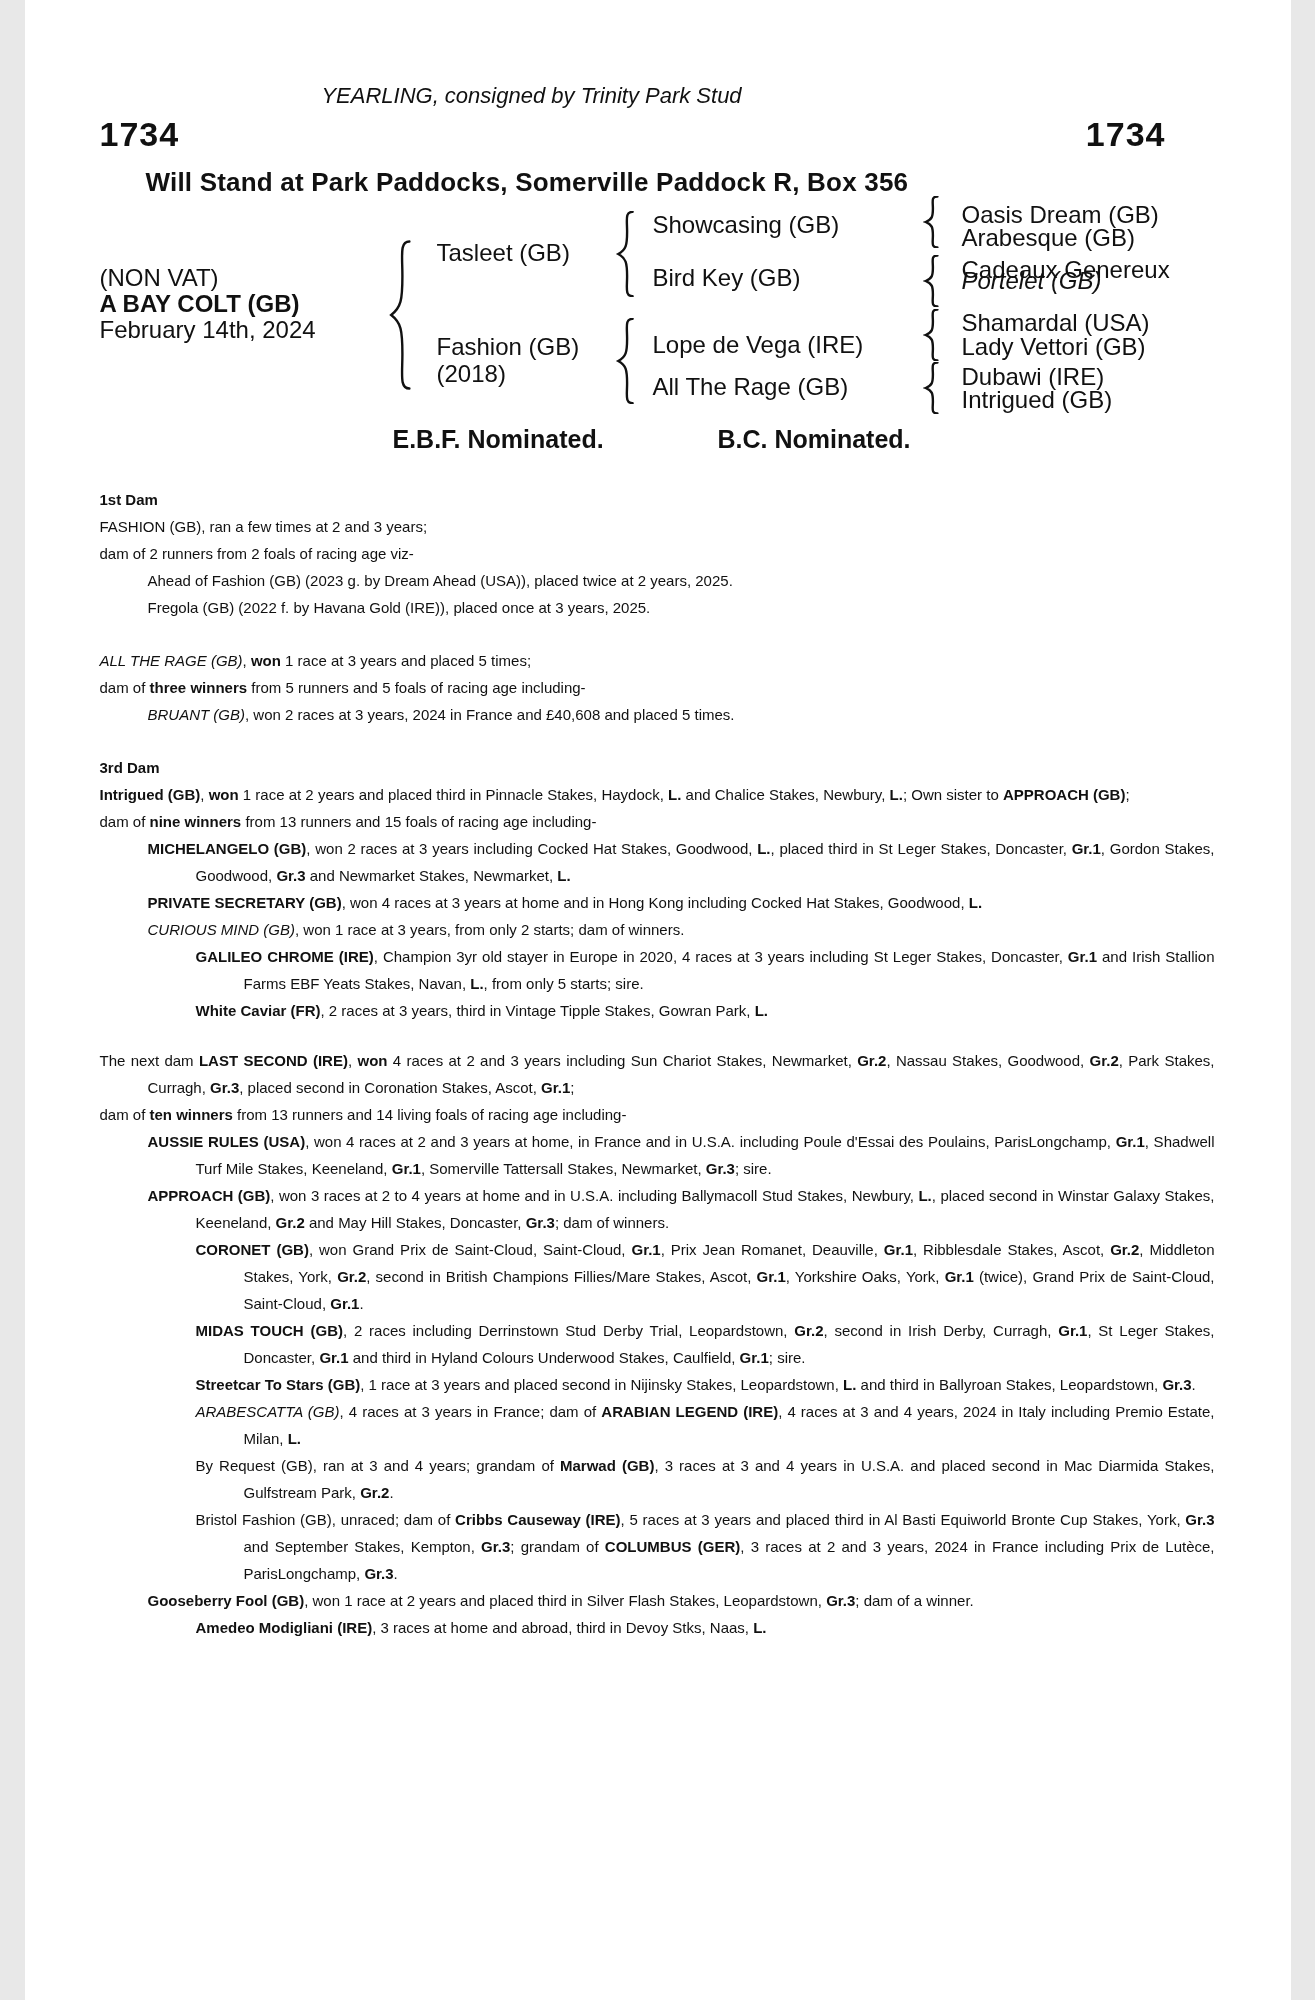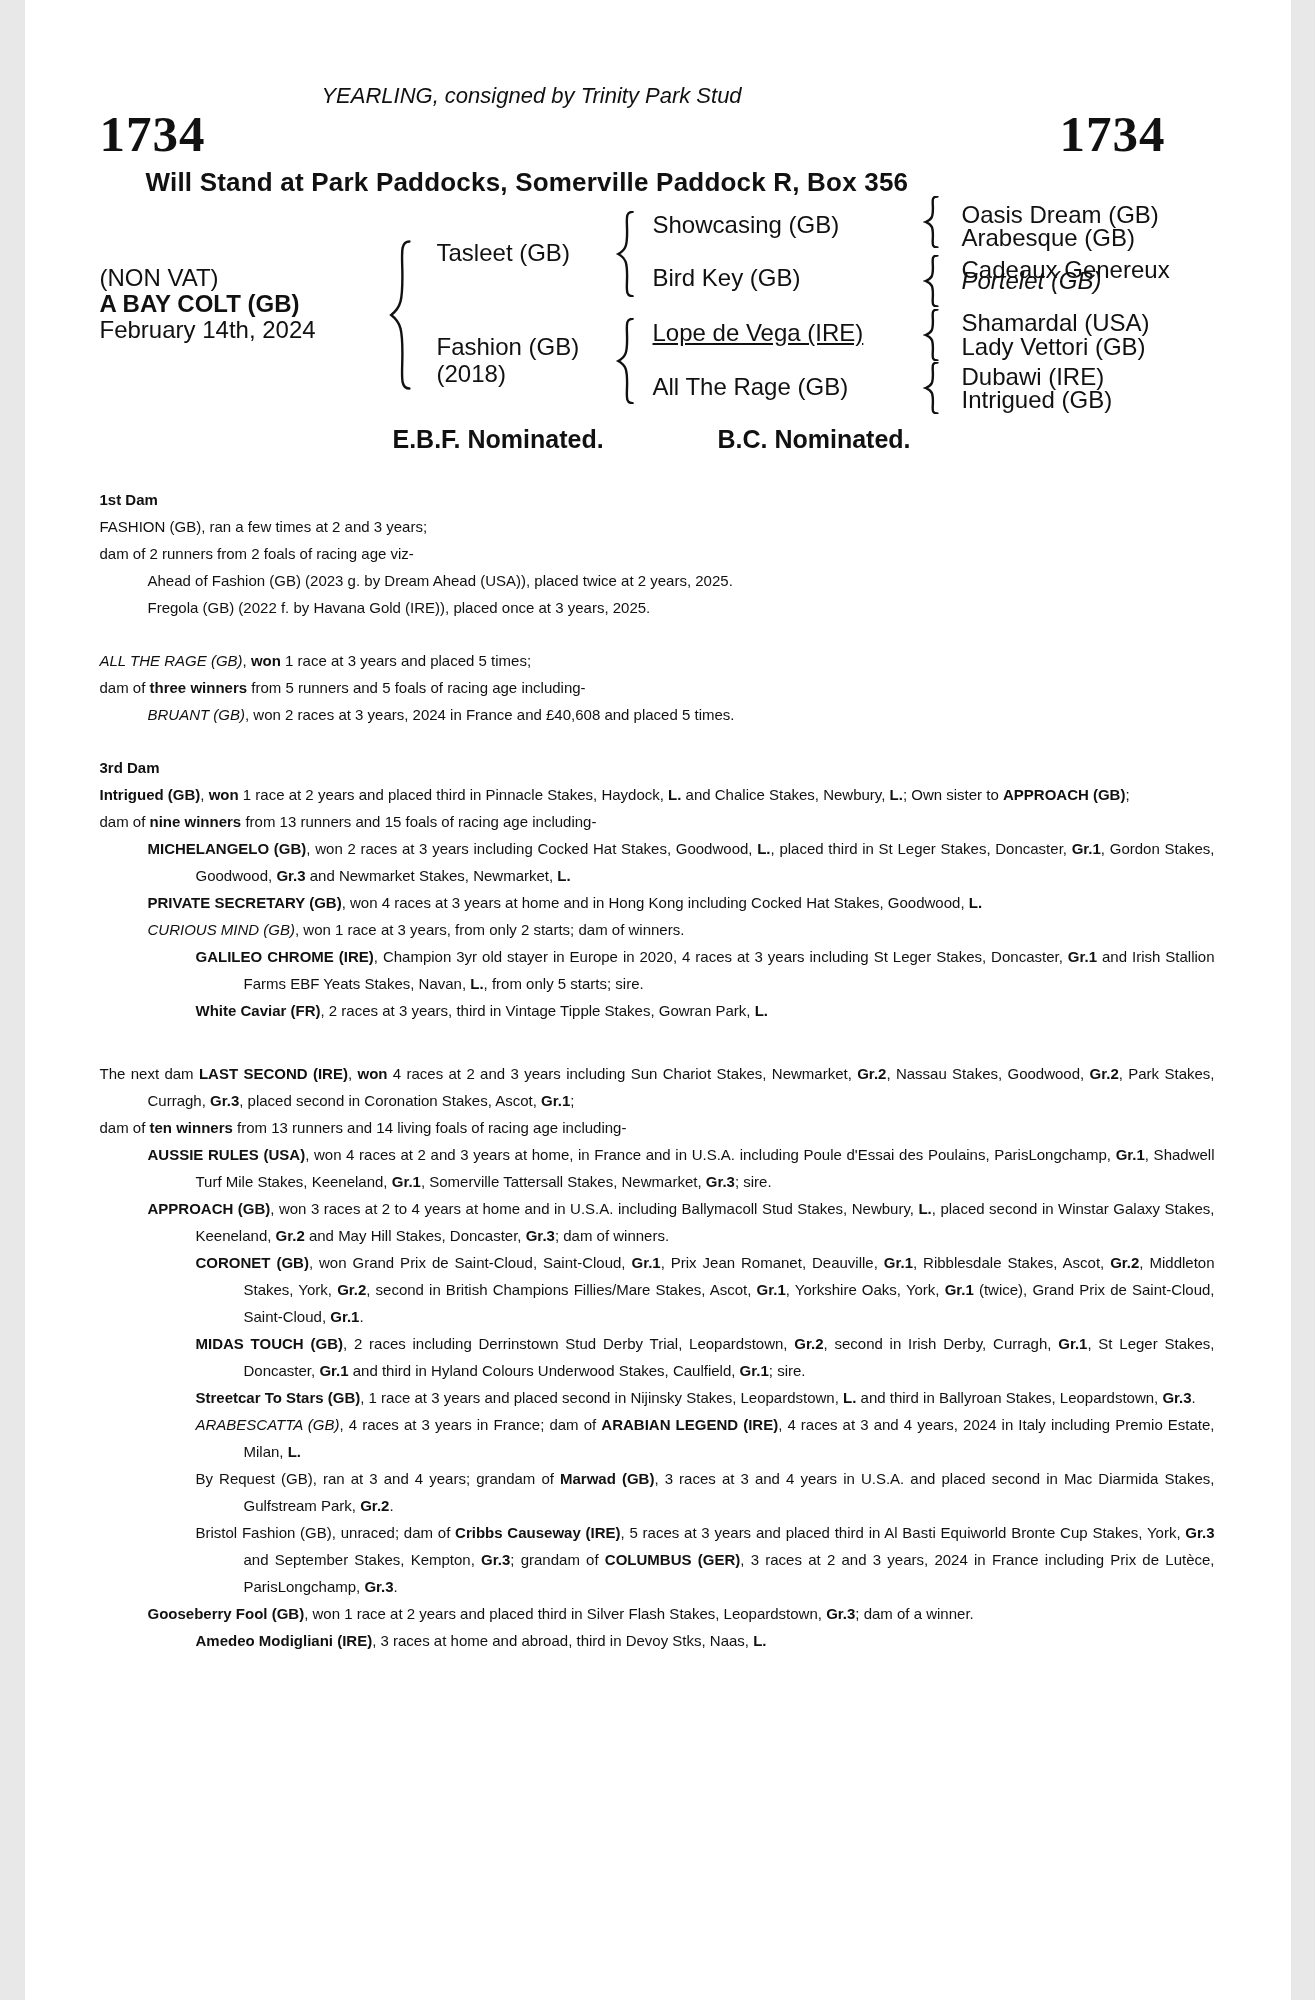--- a/index.html
+++ b/index.html
@@ -13,21 +13,21 @@
     overflow:hidden;
   }
   .abs{position:absolute;white-space:nowrap;}
   .consign{
     left:0;top:82px;width:1014px;
     text-align:center;
     font-style:italic;
     font-size:22px;line-height:28px;
   }
   .lot{
-    font-size:51px;font-weight:bold;line-height:52px;letter-spacing:1px;font-family:Liberation Serif, serif;
+    font-size:34px;font-weight:bold;line-height:52px;letter-spacing:1px;
   }
   .lot-left{left:75px;top:108px;}
   .lot-right{right:125px;top:108px;}
   .standline{
     left:75px;top:168px;
     font-size:26px;font-weight:bold;line-height:28px;
     letter-spacing:0.2px;
     margin-left:46px;
   }
   
@@ -42,21 +42,21 @@
     vector-effect:non-scaling-stroke;stroke-linecap:round;
   }
   
   .bodytext{
     position:absolute;
     left:75px;top:486px;width:1115px;
     font-size:15px;line-height:27px;
   }
   .dam-section{margin-top:26px;}
   .dam-section:first-child{margin-top:0;}
-  .dam-section.nohead{margin-top:36px;}
+  .dam-section.nohead{margin-top:23px;}
   .dam-heading{font-weight:bold;}
   .para{
     margin:0;
     text-align:justify;
     text-align-last:left;
   }
   .ind0{padding-left:48px;text-indent:-48px;}
   .ind1{padding-left:96px;text-indent:-48px;}
   .ind2{padding-left:144px;text-indent:-48px;}
   .b{font-weight:bold;}
@@ -93,21 +93,21 @@
         </svg>
     </div>
     <div class="brace" style="left:590px;top:318px;width:22px;height:86px;">
       <svg viewBox="0 0 20 100" preserveAspectRatio="none">
           <path d="M16 1 C9 1 11 10 11 24 C11 40 10 45 3 50 C10 55 11 60 11 76 C11 90 9 99 16 99"></path>
         </svg>
     </div>
 
     <div class="abs" style="left:628px;top:212px;">Showcasing (GB)</div>
     <div class="abs" style="left:628px;top:265px;text-align:center;">Bird Key (GB)</div>
-    <div class="abs" style="left:628px;top:320px;text-decoration:underline;">Lope de Vega (IRE)</div>
+    <div class="abs" style="left:628px;top:332px;">Lope de Vega (IRE)</div>
     <div class="abs" style="left:628px;top:374px;">All The Rage (GB)</div>
 
     <div class="brace" style="left:898px;top:196px;width:18px;height:52px;">
       <svg viewBox="0 0 20 100" preserveAspectRatio="none">
           <path d="M16 1 C9 1 11 10 11 24 C11 40 10 45 3 50 C10 55 11 60 11 76 C11 90 9 99 16 99"></path>
         </svg>
     </div>
     <div class="brace" style="left:898px;top:255px;width:18px;height:52px;">
       <svg viewBox="0 0 20 100" preserveAspectRatio="none">
           <path d="M16 1 C9 1 11 10 11 24 C11 40 10 45 3 50 C10 55 11 60 11 76 C11 90 9 99 16 99"></path>

